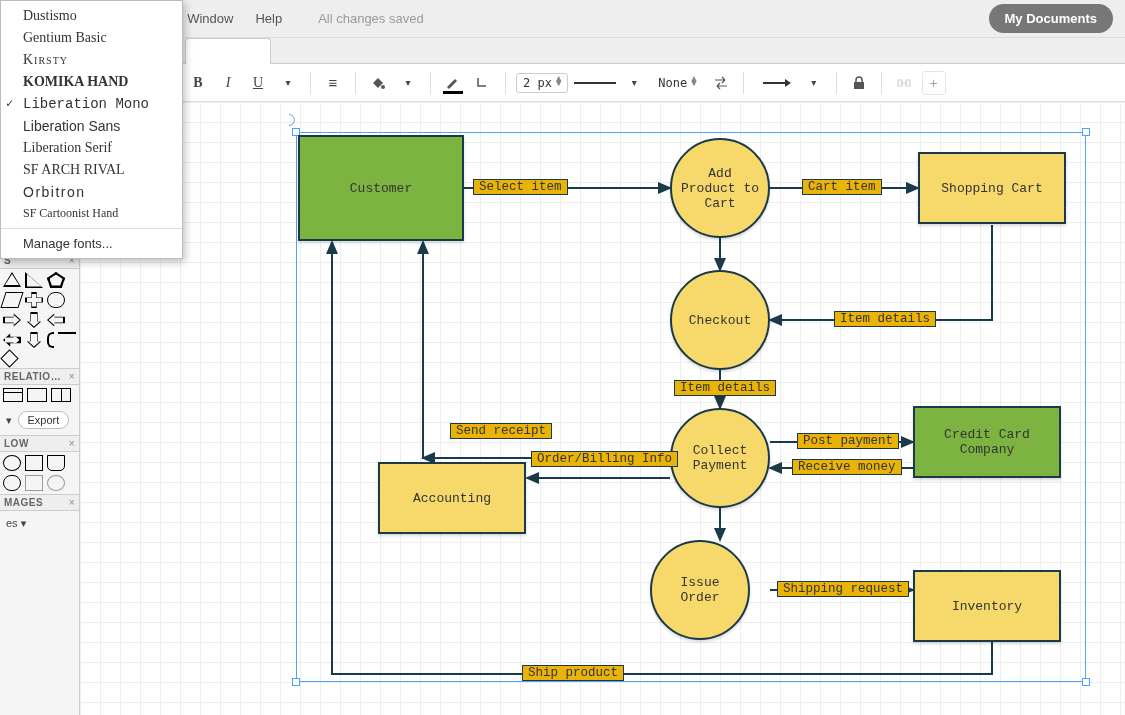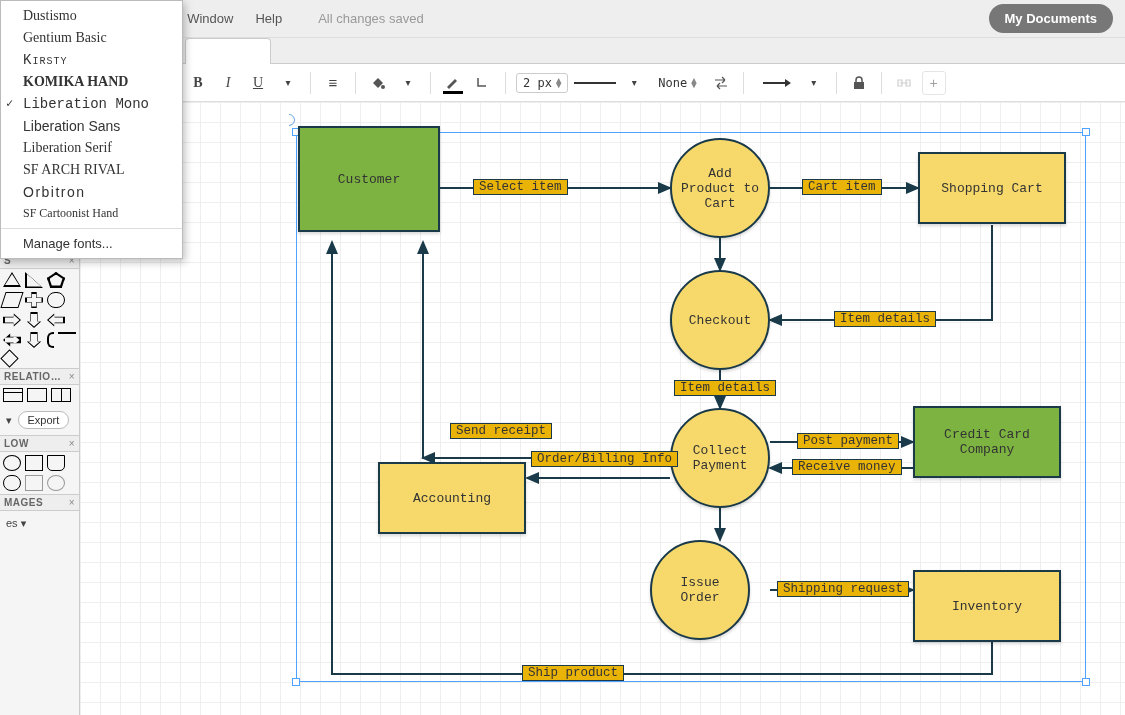--- a/index.html
+++ b/index.html
@@ -10,21 +10,21 @@
 .menubar .spacer{flex:1}
 .mydocs{background:#777;color:#fff;padding:7px 16px;border-radius:18px;font-weight:600;font-size:13px;cursor:pointer}
 .tabbar{height:26px;background:#eee;border-bottom:1px solid #ccc;position:relative;z-index:4}
 .tabbar .tab{position:absolute;left:185px;top:0;width:86px;height:26px;background:#fff;border:1px solid #ccc;border-bottom:none;border-radius:4px 4px 0 0}
 .toolbar{height:38px;background:#fff;border-bottom:1px solid #ddd;display:flex;align-items:center;padding-left:186px;gap:6px;position:relative;z-index:4}
 .tbtn{width:24px;height:24px;display:flex;align-items:center;justify-content:center;color:#444;border-radius:3px;cursor:pointer;font-size:14px}
 .tbtn.bold{font-weight:700;font-family:Georgia,serif}
 .tbtn.italic{font-style:italic;font-family:Georgia,serif}
 .tbtn.underline{text-decoration:underline;font-family:Georgia,serif}
 .sep{width:1px;height:22px;background:#ddd;margin:0 4px}
-.field{border:1px solid #ccc;border-radius:3px;padding:2px 6px;font-size:12px;font-family:monospace;min-width:44px;display:flex;align-items:center;gap:4px}
+.field{border:1px solid #ccc;border-radius:3px;padding:2px 6px;font-size:12px;font-family:monospace;min-width:44px;display:flex;gap:4px}
 .caret{font-size:9px;color:#888;display:inline-flex;flex-direction:column;line-height:5px}
 .linestyle{width:36px;height:14px;border:none}
 .linestyle div{width:100%;border-top:2px solid #333}
 .arrowsample{display:inline-block;width:24px;height:2px;background:#333;position:relative}
 .arrowsample::after{content:"";position:absolute;right:-4px;top:-3px;border-left:6px solid #333;border-top:4px solid transparent;border-bottom:4px solid transparent}
 .palette-strip{position:absolute;left:0;top:102px;bottom:0;width:80px;background:#f5f5f5;border-right:1px solid #ccc;z-index:3;overflow:hidden}
 .canvas{position:absolute;left:80px;right:0;top:102px;bottom:0;background:#fff;overflow:hidden}
 .grid{position:absolute;inset:0;background-image:linear-gradient(to right,#eee 1px,transparent 1px),linear-gradient(to bottom,#eee 1px,transparent 1px);background-size:20px 20px}
 .selection{position:absolute;border:1px solid #4da3ff}
 .handle{position:absolute;width:8px;height:8px;background:#fff;border:1px solid #4da3ff}
@@ -234,21 +234,21 @@
     <line class="edge" x1="590" y1="356" x2="343" y2="356" marker-end=""></line>
     <path class="edge" d="M590 356 H343 V140"></path>
     <line class="edge" x1="590" y1="376" x2="447" y2="376"></line>
     <line class="edge" x1="690" y1="340" x2="833" y2="340"></line>
     <line class="edge" x1="833" y1="366" x2="690" y2="366"></line>
     <line class="edge" x1="640" y1="406" x2="640" y2="438"></line>
     <line class="edge" x1="690" y1="488" x2="833" y2="488"></line>
     <path class="edge" d="M912 540 V572 H252 V140"></path>
   </svg>
 
-  <div class="node rect green" style="left:218px;top:24px;width:142px;height:106px">
+  <div class="node rect green" style="left:218px;top:33px;width:166px;height:106px">
       <span>Customer</span>
     </div>
   <div class="node circ" style="left:590px;top:36px">
       <span>Add Product to Cart</span>
     </div>
   <div class="node rect" style="left:838px;top:50px;width:148px;height:72px">
       <span>Shopping Cart</span>
     </div>
   <div class="node circ" style="left:590px;top:168px">
       <span>Checkout</span>
@@ -277,21 +277,21 @@
   <div class="edgelabel" style="left:451px;top:349px">Order/Billing Info</div>
   <div class="edgelabel" style="left:717px;top:331px">Post payment</div>
   <div class="edgelabel" style="left:712px;top:357px">Receive money</div>
   <div class="edgelabel" style="left:697px;top:479px">Shipping request</div>
   <div class="edgelabel" style="left:442px;top:563px">Ship product</div>
 </div>
 
 <div class="font-menu">
   <div class="font-item" style="font-family:Georgia,serif">Dustismo</div>
   <div class="font-item" style="font-family:Georgia,serif">Gentium Basic</div>
-  <div class="font-item" style="font-family:Liberation Mono, monospace;font-variant:small-caps;letter-spacing:1px">Kirsty</div>
+  <div class="font-item" style="font-family:Liberation Serif, serif;font-variant:small-caps;letter-spacing:1px">Kirsty</div>
   <div class="font-item" style="font-family:'Comic Sans MS',cursive;font-weight:700">KOMIKA HAND</div>
   <div class="font-item sel" style="font-family:'Courier New',monospace">Liberation Mono</div>
   <div class="font-item" style="font-family:Arial,sans-serif">Liberation Sans</div>
   <div class="font-item" style="font-family:'Times New Roman',serif">Liberation Serif</div>
   <div class="font-item" style="font-family:'Comic Sans MS',cursive;font-variant:small-caps">SF ARCH RIVAL</div>
   <div class="font-item" style="font-family:Verdana,sans-serif;letter-spacing:1.5px">Orbitron</div>
   <div class="font-item" style="font-family:'Comic Sans MS',cursive;font-size:12px">SF Cartoonist Hand</div>
   <div class="font-sep"></div>
   <div class="font-item" style="font-size:13px">Manage fonts...</div>
 </div>

